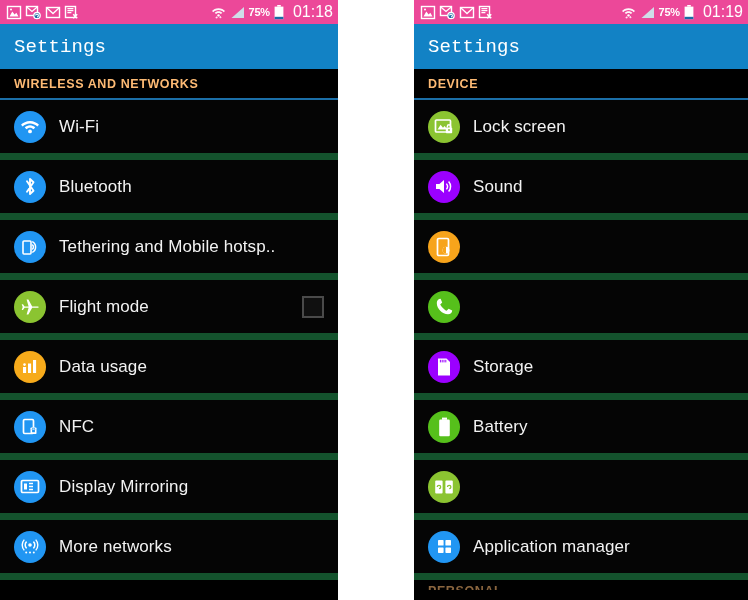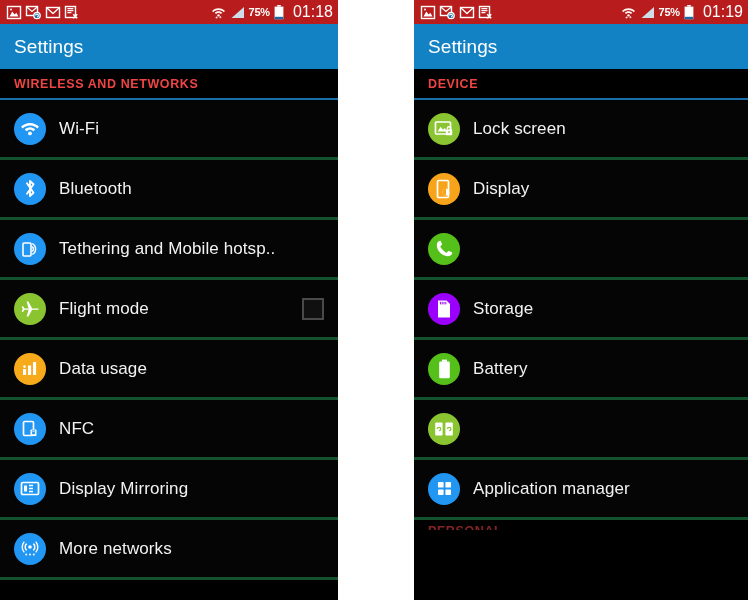--- a/index.html
+++ b/index.html
@@ -26,21 +26,21 @@
     height: 600px;
     background: #000000;
     overflow: hidden;
   }
   .phone.left  { left: 0px;   width: 338px; }
   .phone.right { left: 414px; width: 334px; }
 
   
   .statusbar {
     height: 24px;
-    background: #b91c1c;
+    background: #ec4899;
     display: flex;
     align-items: center;
     padding: 0 5px 0 7px;
     box-sizing: border-box;
   }
   .status-left {
     display: flex;
     align-items: center;
     gap: 5px;
     flex: 1;
@@ -65,40 +65,41 @@
   }
 
   
   .actionbar {
     height: 45px;
     background: #1282c5;
     display: flex;
     align-items: center;
     padding-left: 14px;
     box-sizing: border-box;
+    font-family: Liberation Mono, monospace;
   }
   .actionbar .title {
     color: #ffffff;
     font-size: 19px;
     letter-spacing: 0.1px;
   }
 
   
   .section-header {
     height: 31px;
     background: #000000;
     display: flex;
     align-items: center;
     padding-left: 14px;
     box-sizing: border-box;
     border-bottom: 2px solid #1b6fa8;
     position: relative;
   }
   .section-header .label {
-    color: #ef4444;
+    color: #fdba74;
     font-size: 12.5px;
     font-weight: bold;
     letter-spacing: 0.6px;
   }
   .section-header.partial {
     height: 10px;
     border-bottom: none;
     overflow: hidden;
     align-items: flex-start;
   }
@@ -109,21 +110,21 @@
   }
 
   
   .list { background: #000000; }
   .row {
     height: 60px;
     display: flex;
     align-items: center;
     padding: 0 14px 0 14px;
     box-sizing: border-box;
-    border-bottom: 3px solid #14532d;
+    border-bottom: 7px solid #14532d;
     background: #050505;
   }
   .row .icon-wrap {
     width: 32px;
     height: 32px;
     flex: 0 0 32px;
     margin-right: 13px;
     display: flex;
     align-items: center;
     justify-content: center;
@@ -418,32 +419,43 @@
               <path d="M3.6 11.5 L6.6 6.8 L9 9.8 L10.6 8 L13.4 11.5 Z" fill="#fff"></path>
               <rect x="11.8" y="9.6" width="6.4" height="5.6" rx="0.8" fill="#fff"></rect>
               <path d="M13.4 9.6 V8.3 A1.6 1.6 0 0 1 16.6 8.3 V9.6" fill="none" stroke="#fff" stroke-width="1.5"></path>
               <circle cx="15" cy="12" r="0.9" fill="#8bc431"></circle>
             </svg>
           </span>
         </span>
         <span class="label">Lock screen</span>
       </div>
 
+      <div class="row">
+        <span class="icon-wrap">
+          <span class="circ" style="background:#9b00ff">
+            <svg width="20" height="17" viewBox="0 0 20 17">
+              <path d="M2 6 H5.4 L10 2 V15 L5.4 11 H2 Z" fill="#fff"></path>
+              <path d="M12.4 5.6 A4.6 4.6 0 0 1 12.4 11.4" fill="none" stroke="#fff" stroke-width="1.5"></path>
+              <path d="M14.6 3.4 A7.6 7.6 0 0 1 14.6 13.6" fill="none" stroke="#fff" stroke-width="1.5"></path>
+            </svg>
+          </span>
+        </span>
+        <span class="label">Sound</span>
+      </div>
 
       <div class="row">
         <span class="icon-wrap">
           <span class="circ" style="background:#f7a41b">
             <svg width="18" height="20" viewBox="0 0 18 20">
               <rect x="2.5" y="1.5" width="11" height="17" rx="1.2" fill="none" stroke="#fff" stroke-width="1.7"></rect>
               <circle cx="11" cy="13.2" r="3.4" fill="#fff"></circle>
               <path d="M11 9.8 A3.4 3.4 0 0 0 11 16.6 Z" fill="#f7a41b"></path>
             </svg>
           </span>
         </span>
-        <span class="label">Display</span>
       </div>
 
       <div class="row">
         <span class="icon-wrap">
           <span class="circ" style="background:#56c01b">
             <svg width="19" height="19" viewBox="0 0 19 19">
               <path d="M5.6 1.8 C3.4 1.8 1.8 3.6 1.8 6 C1.8 11.8 7.2 17.2 13 17.2 C15.4 17.2 17.2 15.6 17.2 13.4 L13.6 11.8 L11.6 13.8 C9.6 12.8 6.2 9.4 5.2 7.4 L7.2 5.4 Z" fill="#fff"></path>
             </svg>
           </span>
         </span>

